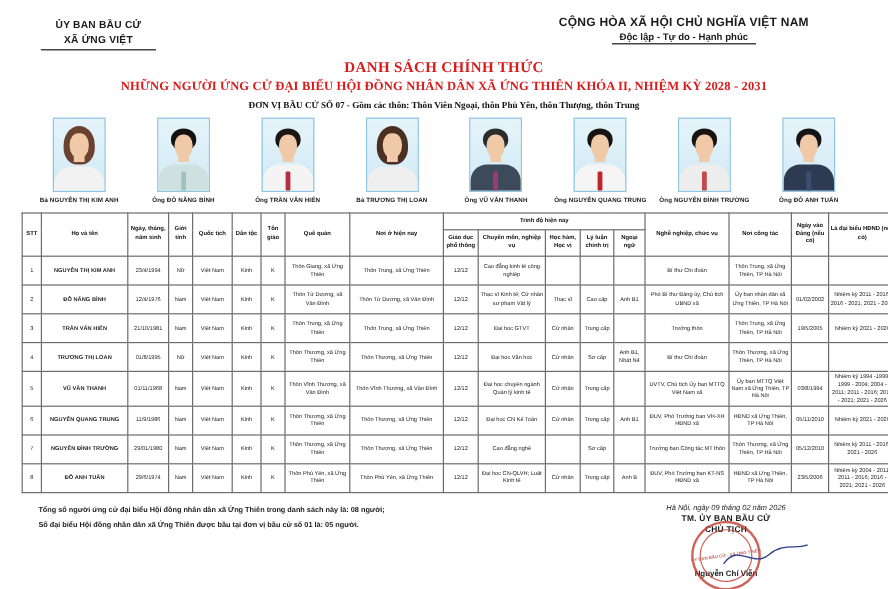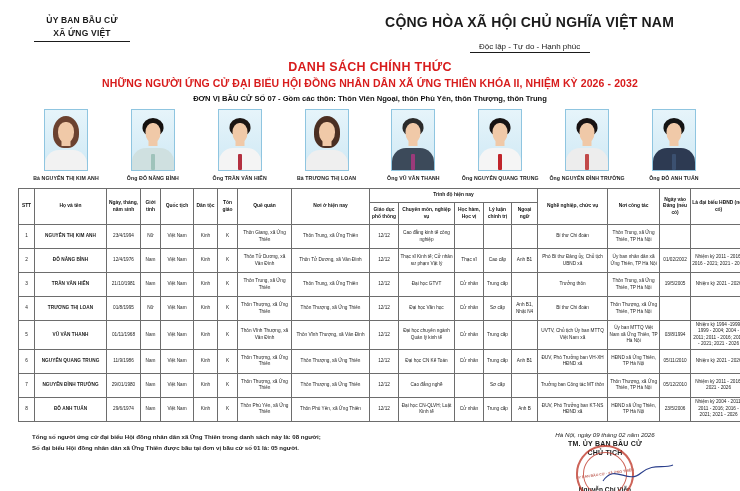--- a/index.html
+++ b/index.html
@@ -15,25 +15,25 @@
 
   
   .hdr{display:flex;justify-content:space-between;align-items:flex-start;padding:4px 8px 0 16px;}
   .hdr-left{text-align:center;}
   .hdr-right{text-align:center;margin-right:40px;}
   .org1{font-size:8.5px;font-weight:bold;letter-spacing:.2px;line-height:1.55;text-align:center;}
   .org2{font-size:8.5px;font-weight:bold;letter-spacing:.2px;line-height:1.55;}
   .rule{height:1px;background:#1b1b1b;margin:1px auto 0 auto;}
   .rule-l{width:96px;}
   .rule-r{width:120px;}
-  .nation{font-size:14px;font-weight:bold;letter-spacing:.2px;}
-  .motto{font-size:8px;font-weight:normal;margin-top:12px;}
-
-  
-  .titles{text-align:center;margin-top:7px;}
+  .nation{font-size:10px;font-weight:bold;letter-spacing:.2px;}
+  .motto{font-size:8px;font-weight:bold;margin-top:1px;}
+
+  
+  .titles{text-align:center;margin-top:7px;font-family:Liberation Serif, serif;}
   .t1{color:#d81c1c;font-weight:bold;font-size:12.5px;letter-spacing:.3px;}
   .t2{color:#d81c1c;font-weight:bold;font-size:10.5px;letter-spacing:.1px;margin-top:3px;}
   .t3{font-size:7.6px;font-weight:bold;margin-top:5px;color:#111;}
 
   
   .photos{display:flex;justify-content:space-between;margin:6px 6px 0 6px;}
   .pcell{width:84px;text-align:center;}
   .frame{width:44px;height:62px;margin:0 auto;border:1px solid #8fc5e0;box-sizing:border-box;
          background:#d9eef7;position:relative;overflow:hidden;}
   .pname{font-size:5.2px;font-weight:bold;margin-top:4px;letter-spacing:.1px;white-space:nowrap;}
@@ -83,21 +83,21 @@
     </div>
     <div class="hdr-right">
       <div class="nation">CỘNG HÒA XÃ HỘI CHỦ NGHĨA VIỆT NAM</div>
       <div class="motto">Độc lập - Tự do - Hạnh phúc</div>
       <div class="rule rule-r"></div>
     </div>
   </div>
 
   <div class="titles">
     <div class="t1">DANH SÁCH CHÍNH THỨC</div>
-    <div class="t2">NHỮNG NGƯỜI ỨNG CỬ ĐẠI BIỂU HỘI ĐỒNG NHÂN DÂN XÃ ỨNG THIÊN KHÓA II, NHIỆM KỲ 2026 - 2032</div>
+    <div class="t2">NHỮNG NGƯỜI ỨNG CỬ ĐẠI BIỂU HỘI ĐỒNG NHÂN DÂN XÃ ỨNG THIÊN KHÓA II, NHIỆM KỲ 2028 - 2031</div>
     <div class="t3">ĐƠN VỊ BẦU CỬ SỐ 07 - Gồm các thôn: Thôn Viên Ngoại, thôn Phù Yên, thôn Thượng, thôn Trung</div>
   </div>
 
   <div class="photos" id="photo-strip">
       <div class="pcell">
         <div class="frame">
           <div class="bg" style="background:linear-gradient(180deg,#e6f4fa 0%,#cfe9f5 100%)"></div>
           <div class="body" style="width:42px;height:20px;background:#f2f2f2;"></div>
           <div class="hair" style="left:50%;transform:translateX(-50%);top:6px;width:26px;height:32px;background:#6b4230;"></div>
           <div class="face" style="top:12px;width:16px;height:21px;"></div>

